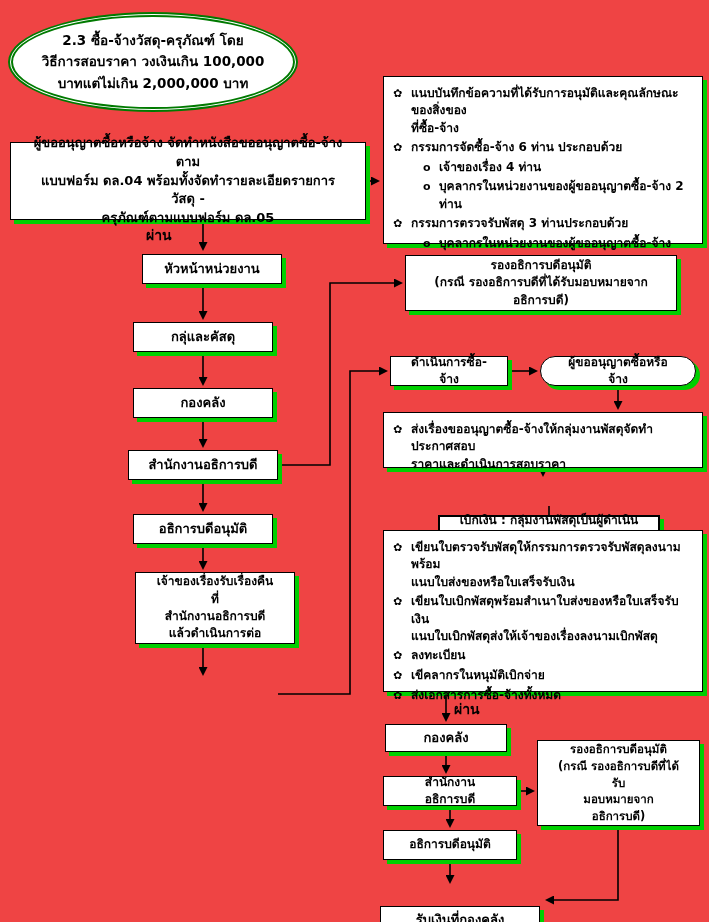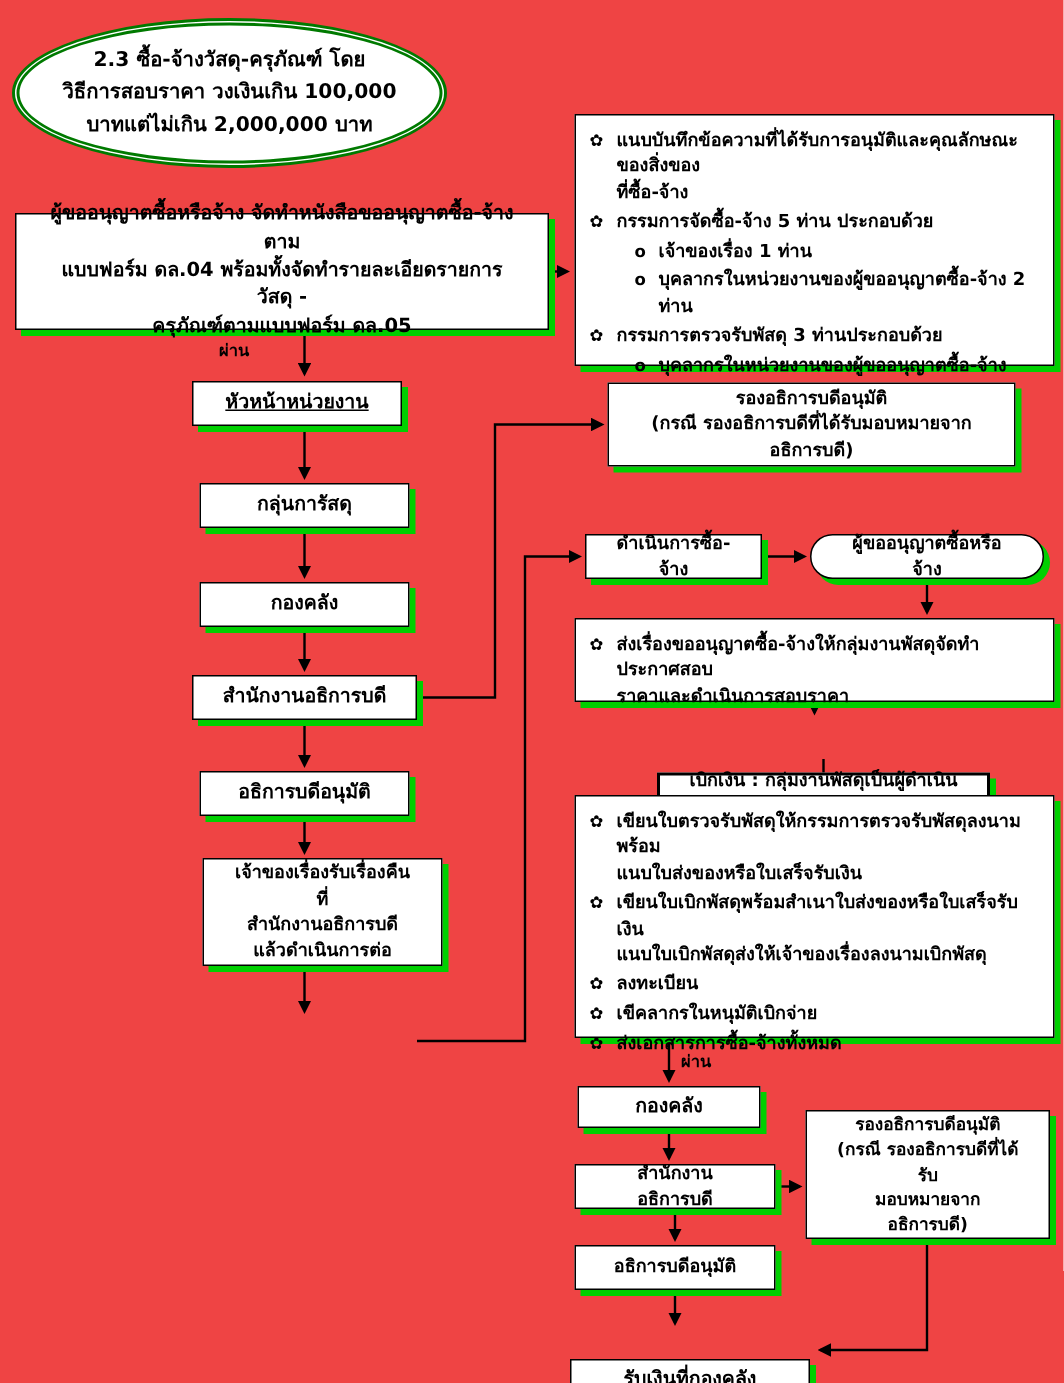--- a/index.html
+++ b/index.html
@@ -27,21 +27,21 @@
   .brow .glyph{flex:0 0 18px;text-align:left;font-size:11px;line-height:1.6;}
   .brow .btext{flex:1 1 auto;}
   .brow.sub{margin-left:30px;}
   .brow.sub .glyph{flex:0 0 16px;font-size:11px;}
   .ellipse{
     position:absolute;left:8px;top:12px;width:290px;height:100px;
     border:5px double #007a00;border-radius:50%;background:#fff;
     box-sizing:border-box;display:flex;align-items:center;justify-content:center;
     text-align:center;font-size:13.5px;line-height:1.6;
   }
-  .plabel{position:absolute;font-size:11px;}
+  .plabel{position:absolute;font-size:14px;}
 </style>
 </head>
 <body>
 
 <div class="canvas">
 
   <svg class="arrows" width="709" height="922" viewBox="0 0 709 922">
     <defs>
       <marker id="ah" markerUnits="userSpaceOnUse" markerWidth="9" markerHeight="9" refX="7" refY="4.5" orient="auto">
         <path d="M0 0 L9 4.5 L0 9 Z" fill="#000"></path>
@@ -84,48 +84,48 @@
   </div>
 
   <div class="box note" style="left:383px;top:76px;width:320px;height:168px;">
     <div class="brow">
       <span class="glyph">✿</span>
       <span class="btext multiline">แนบบันทึกข้อความที่ได้รับการอนุมัติและคุณลักษณะของสิ่งของ
 ที่ซื้อ-จ้าง</span>
     </div>
     <div class="brow">
       <span class="glyph">✿</span>
-      <span class="btext multiline">กรรมการจัดซื้อ-จ้าง 5 ท่าน ประกอบด้วย</span>
+      <span class="btext multiline">กรรมการจัดซื้อ-จ้าง 6 ท่าน ประกอบด้วย</span>
     </div>
     <div class="brow sub">
       <span class="glyph">o</span>
-      <span class="btext multiline">เจ้าของเรื่อง 1 ท่าน</span>
+      <span class="btext multiline">เจ้าของเรื่อง 4 ท่าน</span>
     </div>
     <div class="brow sub">
       <span class="glyph">o</span>
       <span class="btext multiline">บุคลากรในหน่วยงานของผู้ขออนุญาตซื้อ-จ้าง 2 ท่าน</span>
     </div>
     <div class="brow">
       <span class="glyph">✿</span>
       <span class="btext multiline">กรรมการตรวจรับพัสดุ 3 ท่านประกอบด้วย</span>
     </div>
     <div class="brow sub">
       <span class="glyph">o</span>
       <span class="btext multiline">บุคลากรในหน่วยงานของผู้ขออนุญาตซื้อ-จ้าง</span>
     </div>
   </div>
 
   <div class="plabel" style="left:146px;top:224px;">ผ่าน</div>
 
-  <div class="box" style="left:128px;top:254px;width:140px;height:30px;text-decoration:underline;">
+  <div class="box" style="left:142px;top:254px;width:140px;height:30px;">
     <div>หัวหน้าหน่วยงาน</div>
   </div>
 
   <div class="box" style="left:133px;top:322px;width:140px;height:30px;">
-    <div>กลุ่นการัสดุ</div>
+    <div>กลุ่และคัสดุ</div>
   </div>
 
   <div class="box" style="left:133px;top:388px;width:140px;height:30px;">
     <div>กองคลัง</div>
   </div>
 
   <div class="box" style="left:128px;top:450px;width:150px;height:30px;">
     <div>สำนักงานอธิการบดี</div>
   </div>
 

